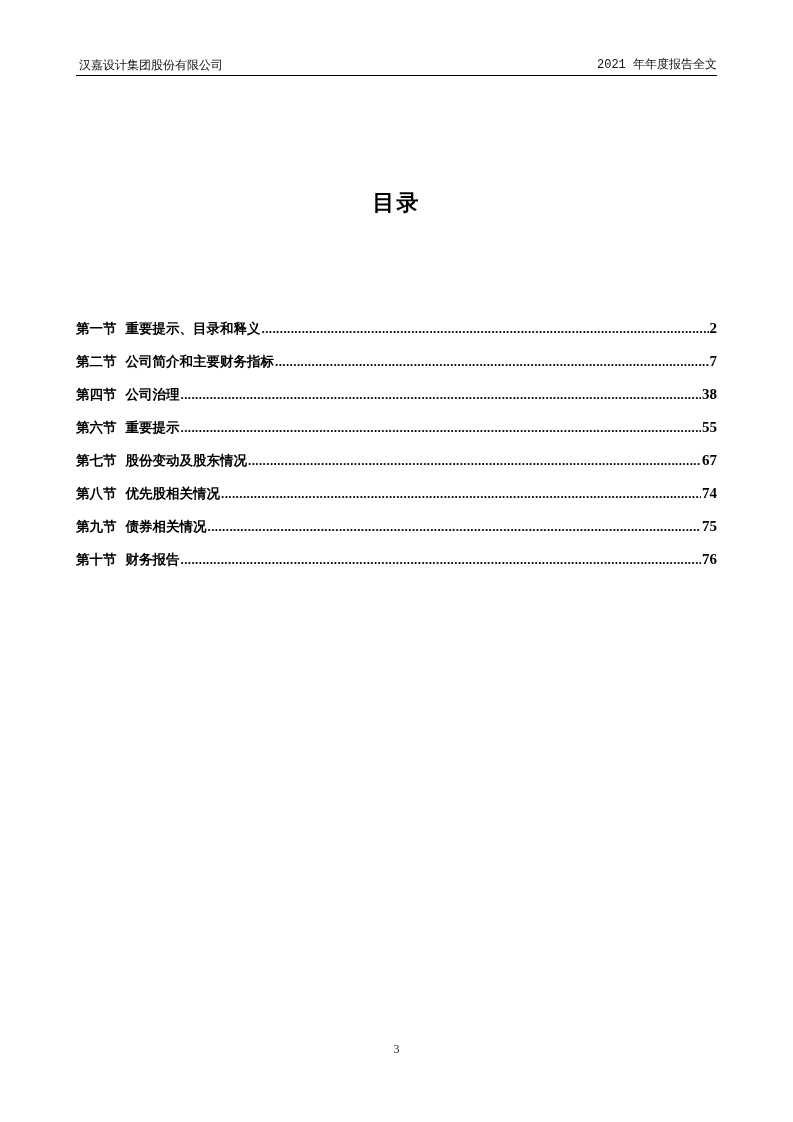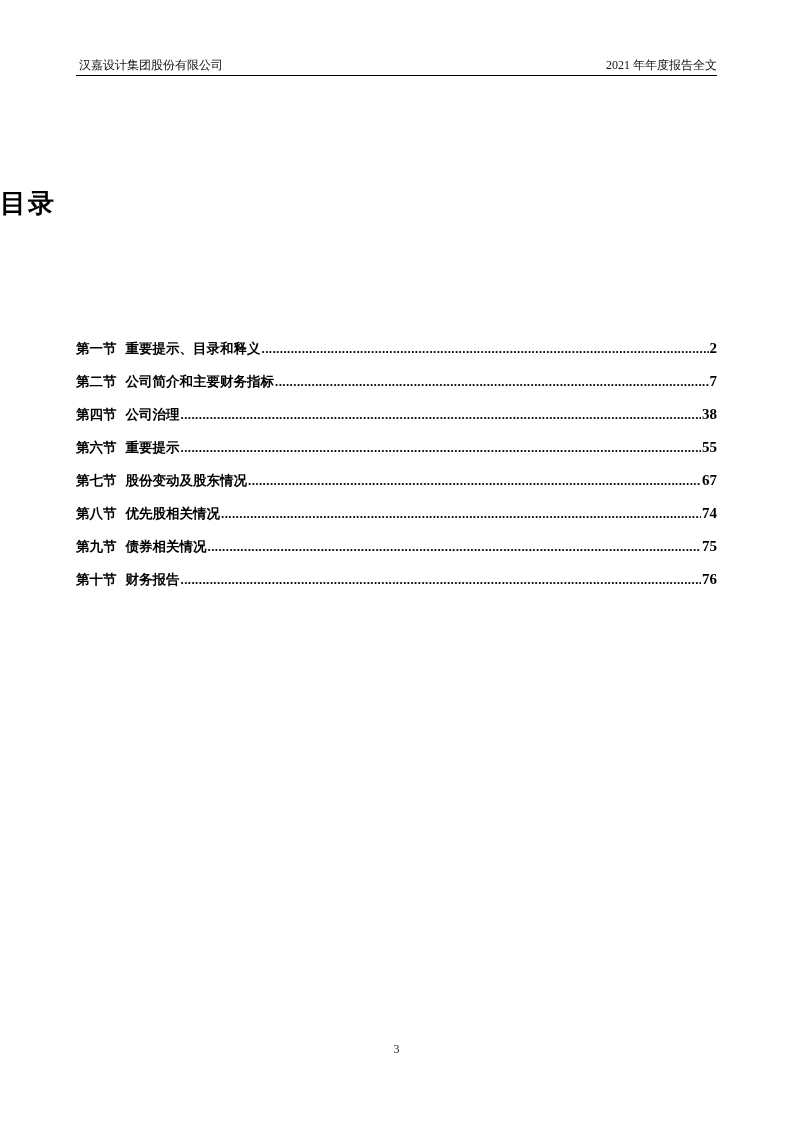--- a/index.html
+++ b/index.html
@@ -29,38 +29,39 @@
     }
     .header-left {
       position: absolute;
       left: 3px;
       top: 0;
     }
     .header-right {
       position: absolute;
       right: 0;
       top: 0;
+      font-family: Liberation Mono, monospace;
     }
     .title {
       position: absolute;
       left: 0;
       width: 793px;
       top: 188px;
+      text-align: center;
       font-family: "DejaVu Sans", "Liberation Sans", sans-serif;
       font-weight: bold;
-      font-size: 26px;
+      font-size: 22px;
       line-height: 30px;
       letter-spacing: 2px;
     }
     .toc {
       position: absolute;
       left: 76px;
       top: 316px;
       width: 641px;
-      margin-top: 20px;
     }
     .toc-row {
       display: flex;
       align-items: baseline;
       height: 33px;
       font-weight: bold;
       font-size: 14px;
       line-height: 24px;
     }
     .toc-section {

